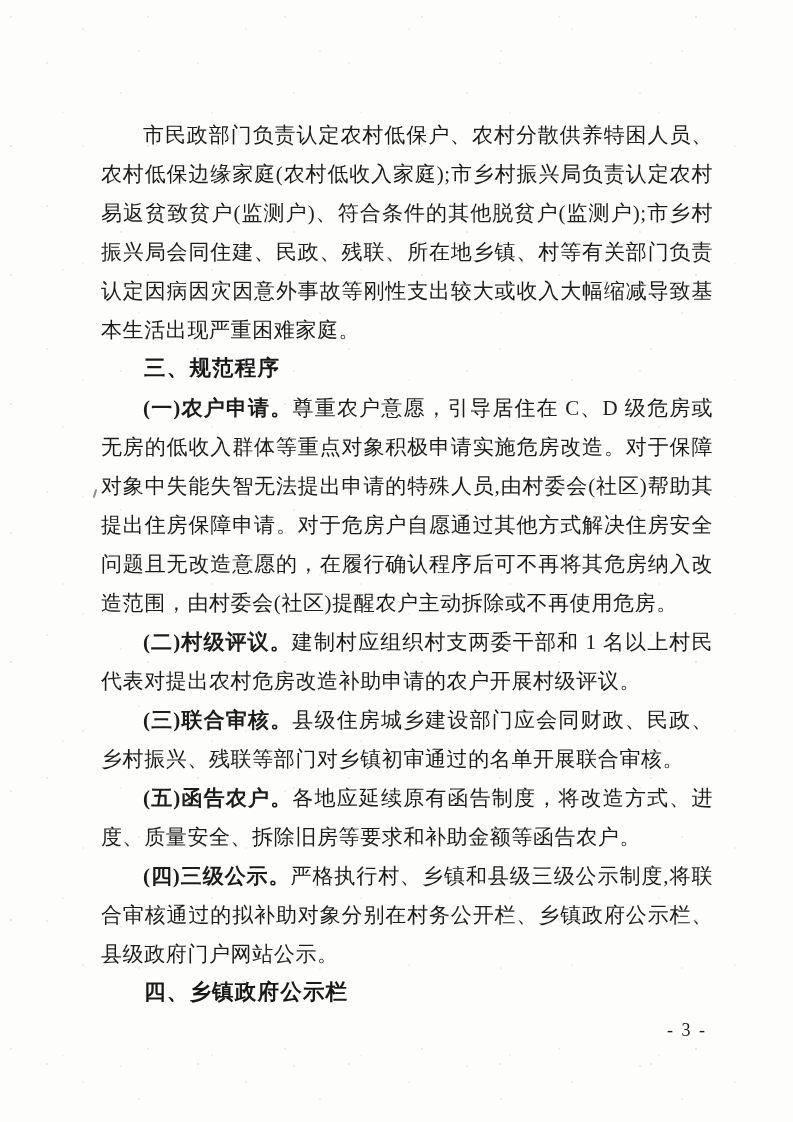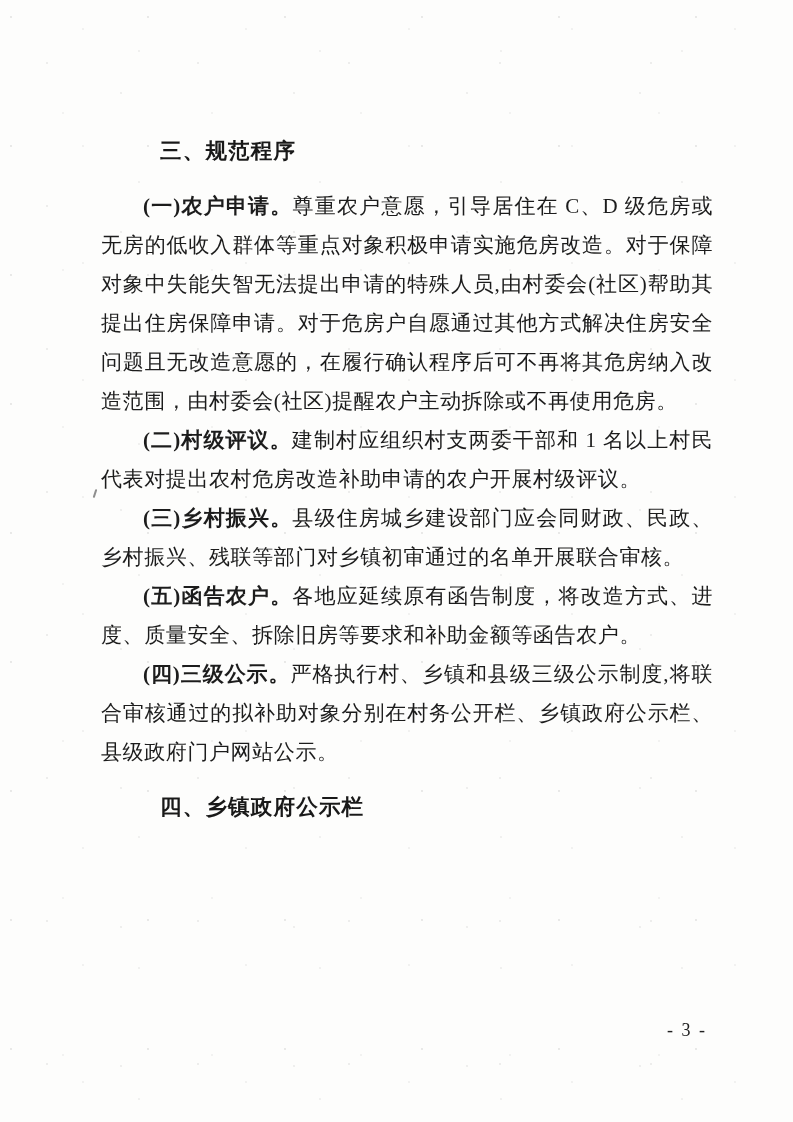--- a/index.html
+++ b/index.html
@@ -36,22 +36,22 @@
     text-align: justify;
   }
   .para {
     margin: 0;
     text-indent: 2em;
   }
   .lead {
     font-weight: 700;
   }
   .heading {
-    margin: 16px;
-    font-family: Liberation Sans, sans-serif;
+    margin: 0;
+    font-family: Liberation Mono, monospace;
     font-size: 21.5px;
     line-height: 39px;
     font-weight: 700;
     letter-spacing: 1.2px;
     text-indent: 2em;
     color: #191919;
   }
   .page-number {
     position: absolute;
     top: 1020px;
@@ -73,28 +73,29 @@
     opacity: .75;
   }
 </style>
 </head>
 <body>
 
 <div class="page">
 
   <div class="content">
 
+    <p class="para">市民政部门负责认定农村低保户、农村分散供养特困人员、农村低保边缘家庭(农村低收入家庭);市乡村振兴局负责认定农村易返贫致贫户(监测户)、符合条件的其他脱贫户(监测户);市乡村振兴局会同住建、民政、残联、所在地乡镇、村等有关部门负责认定因病因灾因意外事故等刚性支出较大或收入大幅缩减导致基本生活出现严重困难家庭。</p>
 
     <h2 class="heading">三、规范程序</h2>
 
     <p class="para"><span class="lead">(一)农户申请。</span><span>尊重农户意愿，引导居住在 C、D 级危房或无房的低收入群体等重点对象积极申请实施危房改造。对于保障对象中失能失智无法提出申请的特殊人员,由村委会(社区)帮助其提出住房保障申请。对于危房户自愿通过其他方式解决住房安全问题且无改造意愿的，在履行确认程序后可不再将其危房纳入改造范围，由村委会(社区)提醒农户主动拆除或不再使用危房。</span></p>
 
     <p class="para"><span class="lead">(二)村级评议。</span><span>建制村应组织村支两委干部和 1 名以上村民代表对提出农村危房改造补助申请的农户开展村级评议。</span></p>
 
-    <p class="para"><span class="lead">(三)乡村振兴。</span><span>县级住房城乡建设部门应会同财政、民政、乡村振兴、残联等部门对乡镇初审通过的名单开展联合审核。</span></p>
+    <p class="para"><span class="lead">(三)联合审核。</span><span>县级住房城乡建设部门应会同财政、民政、乡村振兴、残联等部门对乡镇初审通过的名单开展联合审核。</span></p>
 
     <p class="para"><span class="lead">(五)函告农户。</span><span>各地应延续原有函告制度，将改造方式、进度、质量安全、拆除旧房等要求和补助金额等函告农户。</span></p>
 
     <p class="para"><span class="lead">(四)三级公示。</span><span>严格执行村、乡镇和县级三级公示制度,将联合审核通过的拟补助对象分别在村务公开栏、乡镇政府公示栏、县级政府门户网站公示。</span></p>
 
     <h2 class="heading">四、乡镇政府公示栏</h2>
 
   </div>
 
   <div class="scan-mark"></div>

